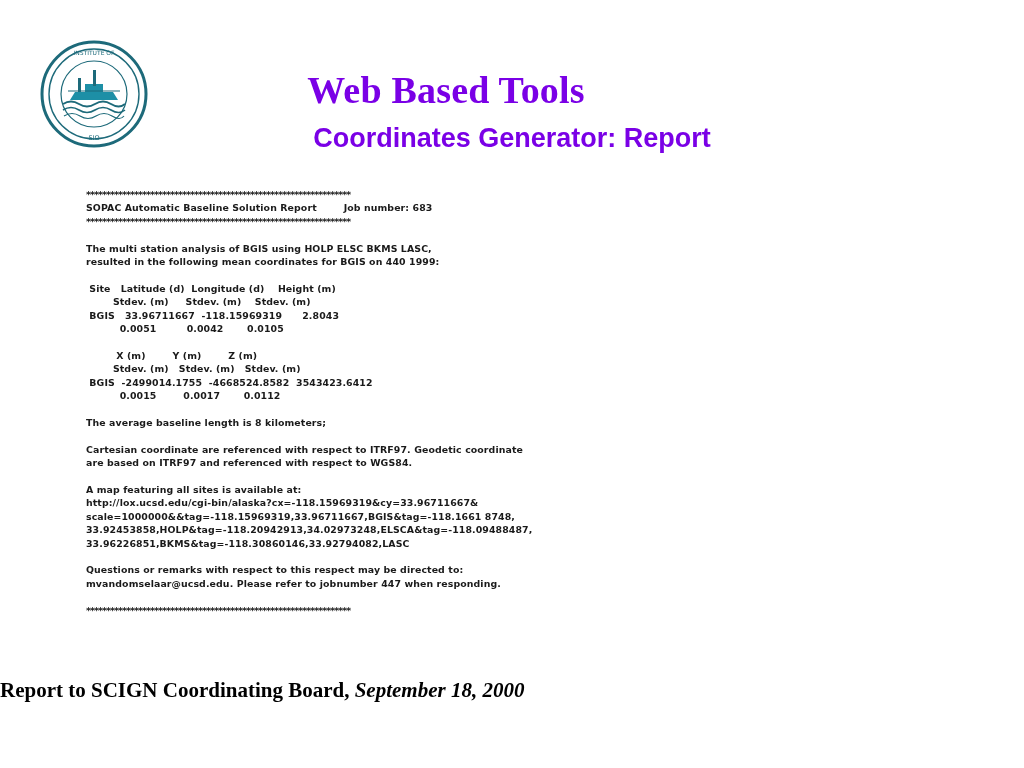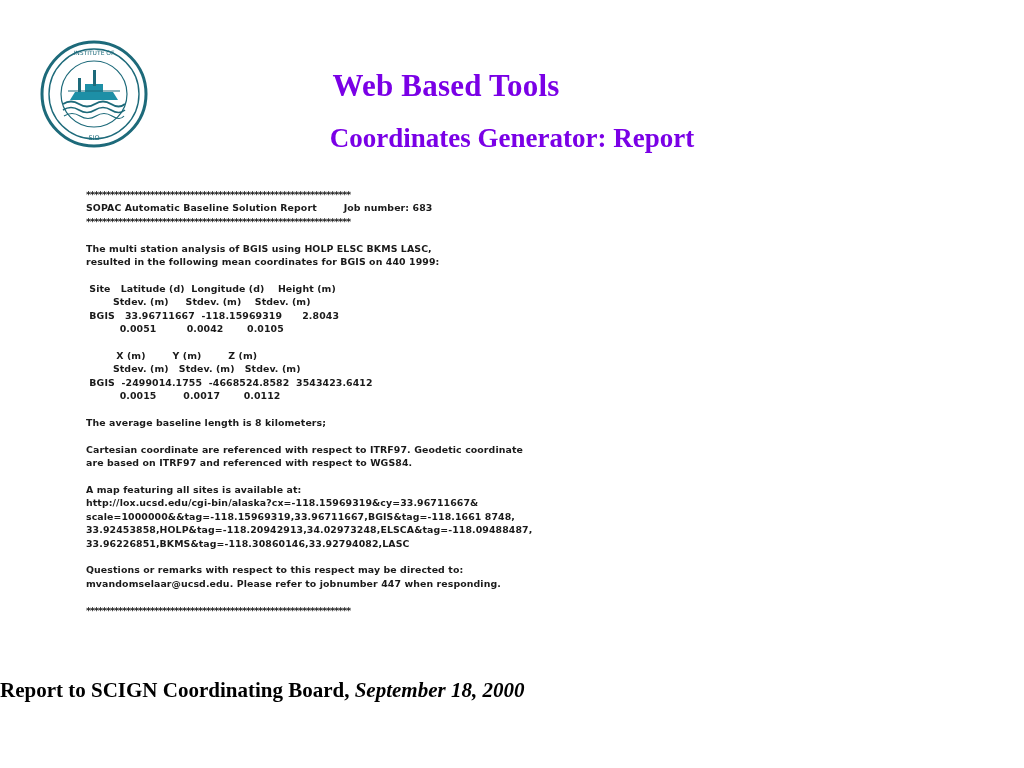--- a/index.html
+++ b/index.html
@@ -27,31 +27,31 @@
 
   
   .title-main {
     position: absolute;
     left: 0;
     top: 68px;
     width: 892px;
     text-align: center;
     font-family: "Liberation Serif", serif;
     font-weight: bold;
-    font-size: 31px;
+    font-size: 38px;
     color: #7a00e6;
     letter-spacing: 0.2px;
   }
   .title-sub {
     position: absolute;
     left: 0;
     top: 123px;
     width: 1024px;
     text-align: center;
-    font-family: Liberation Serif, serif;
+    font-family: Liberation Sans, sans-serif;
     font-weight: bold;
     font-size: 27px;
     color: #7a00e6;
   }
 
   
   .report {
     position: absolute;
     left: 86px;
     top: 188px;

